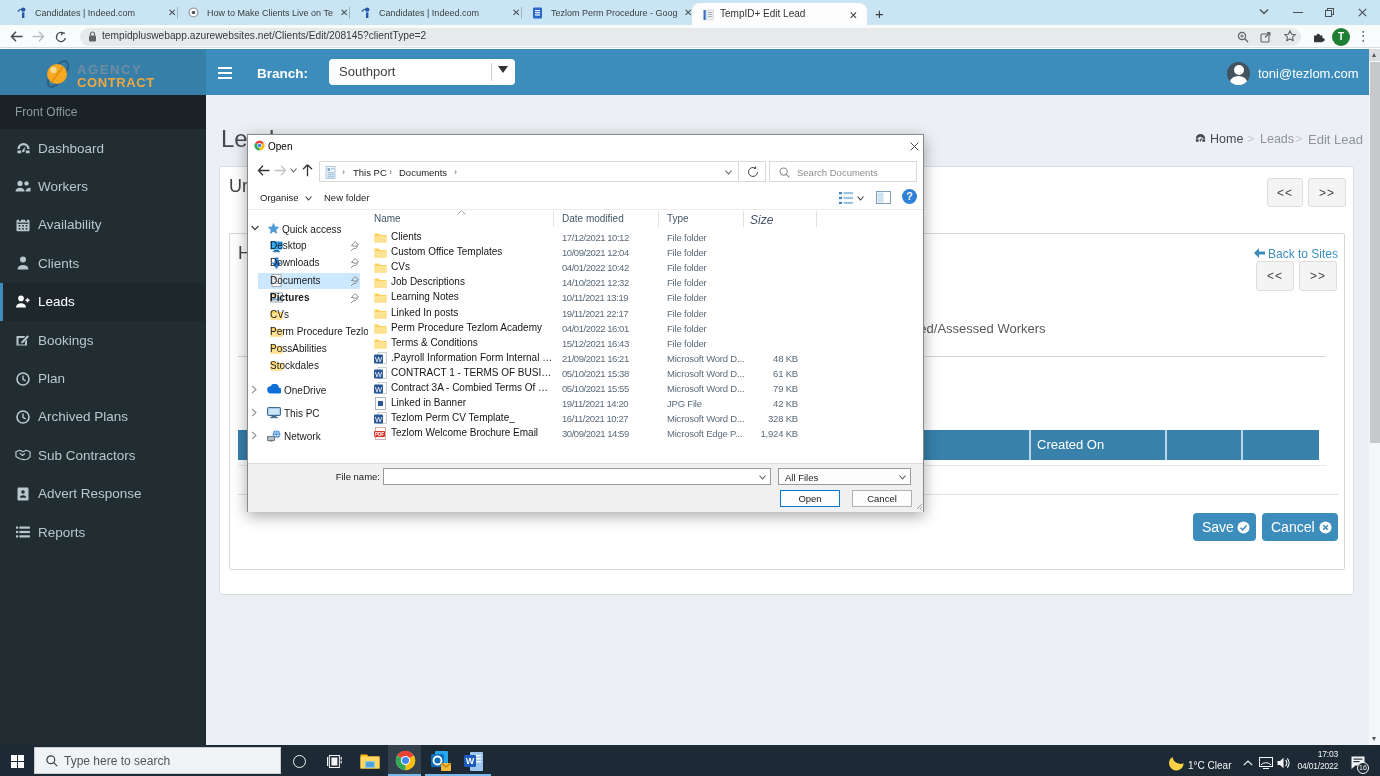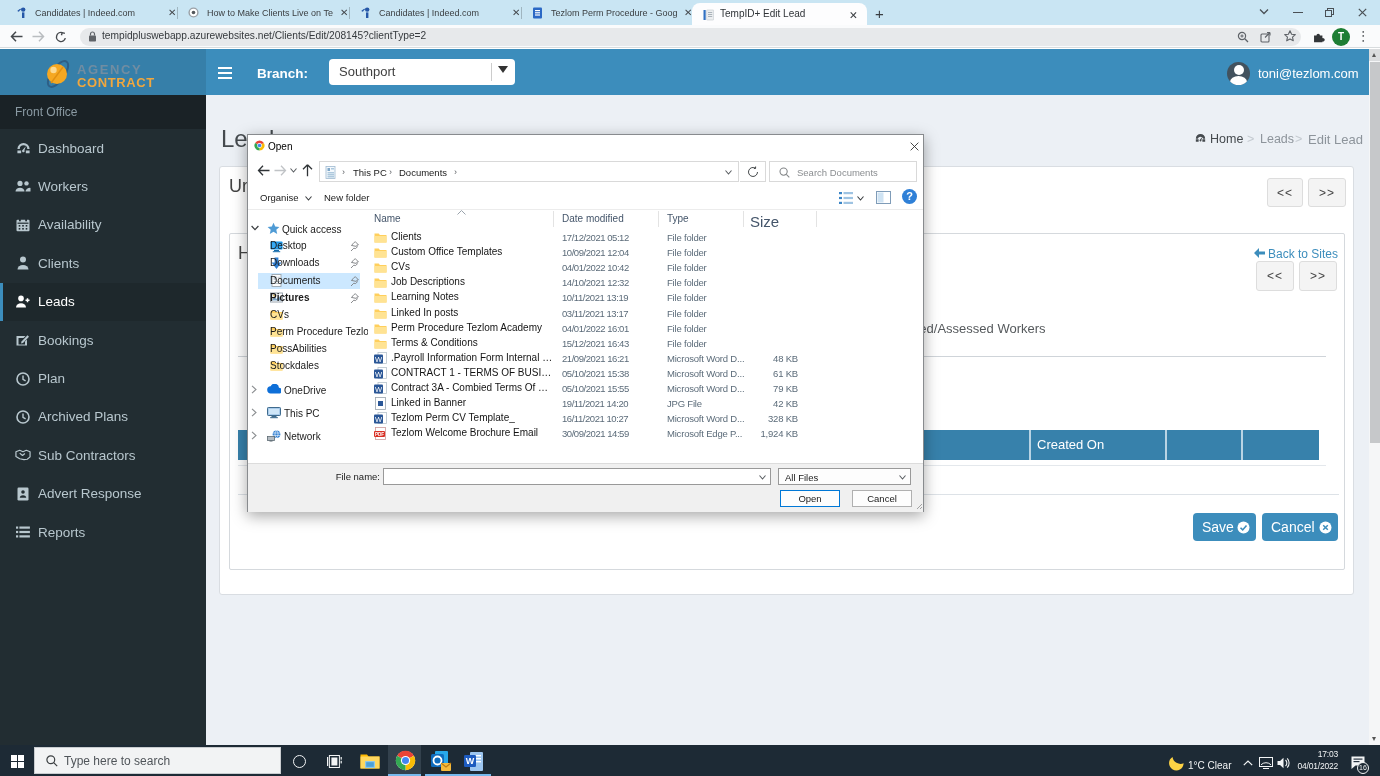--- a/index.html
+++ b/index.html
@@ -543,33 +543,33 @@
     <span class="abs" style="left:36px;top:295.5px;font-size:10px;color:#1a1a1a;">Network</span>
   </div>
 
   <div id="flist">
     <span class="abs" style="left:126px;top:77.5px;font-size:10px;color:#44556a;">Name</span>
     <svg class="abs" style="left:209px;top:75px;" width="9" height="5" viewBox="0 0 9 5">
         <path d="M0.5 4.5 L4.5 0.5 L8.5 4.5" fill="none" stroke="#9aa3ac" stroke-width="1"></path>
       </svg>
     <span class="abs" style="left:314px;top:77.5px;font-size:10px;color:#44556a;">Date modified</span>
     <span class="abs" style="left:419px;top:77.5px;font-size:10px;color:#44556a;">Type</span>
-    <span class="abs" style="left:502px;top:77.5px;font-size:15px;color:#44556a;">Size</span>
+    <span class="abs" style="left:502px;top:77.5px;font-size:12px;color:#44556a;font-style:italic;">Size</span>
     <div class="abs" style="left:305px;top:76px;width:1px;height:16px;background:#e3e3e3;"></div>
     <div class="abs" style="left:410px;top:76px;width:1px;height:16px;background:#e3e3e3;"></div>
     <div class="abs" style="left:495px;top:76px;width:1px;height:16px;background:#e3e3e3;"></div>
     <div class="abs" style="left:568px;top:76px;width:1px;height:16px;background:#e3e3e3;"></div>
 
     <div class="frow" style="top:95px;">
         <svg class="fi" viewBox="0 0 13 13">
           <path d="M0.5 2.5 h4.2 l1.2 1.5 h6.6 v7.5 h-12 Z" fill="#ffcf5c"></path>
           <path d="M0.5 5 h12 v6.5 h-12 Z" fill="#ffe393"></path>
         </svg>
         <span class="nm">Clients</span>
-        <span class="dt">17/12/2021 05:12</span>
+        <span class="dt">17/12/2021 10:12</span>
         <span class="ty">File folder</span>
       </div>
     <div class="frow" style="top:110.1px;">
         <svg class="fi" viewBox="0 0 13 13">
           <path d="M0.5 2.5 h4.2 l1.2 1.5 h6.6 v7.5 h-12 Z" fill="#ffcf5c"></path>
           <path d="M0.5 5 h12 v6.5 h-12 Z" fill="#ffe393"></path>
         </svg>
         <span class="nm">Custom Office Templates</span>
         <span class="dt">10/09/2021 12:04</span>
         <span class="ty">File folder</span>
@@ -600,21 +600,21 @@
         <span class="nm">Learning Notes</span>
         <span class="dt">10/11/2021 13:19</span>
         <span class="ty">File folder</span>
       </div>
     <div class="frow" style="top:170.5px;">
         <svg class="fi" viewBox="0 0 13 13">
           <path d="M0.5 2.5 h4.2 l1.2 1.5 h6.6 v7.5 h-12 Z" fill="#ffcf5c"></path>
           <path d="M0.5 5 h12 v6.5 h-12 Z" fill="#ffe393"></path>
         </svg>
         <span class="nm">Linked In posts</span>
-        <span class="dt">03/11/2021 13:17</span>
+        <span class="dt">19/11/2021 22:17</span>
         <span class="ty">File folder</span>
       </div>
     <div class="frow" style="top:185.6px;">
         <svg class="fi" viewBox="0 0 13 13">
           <path d="M0.5 2.5 h4.2 l1.2 1.5 h6.6 v7.5 h-12 Z" fill="#ffcf5c"></path>
           <path d="M0.5 5 h12 v6.5 h-12 Z" fill="#ffe393"></path>
         </svg>
         <span class="nm">Perm Procedure Tezlom Academy</span>
         <span class="dt">04/01/2022 16:01</span>
         <span class="ty">File folder</span>

